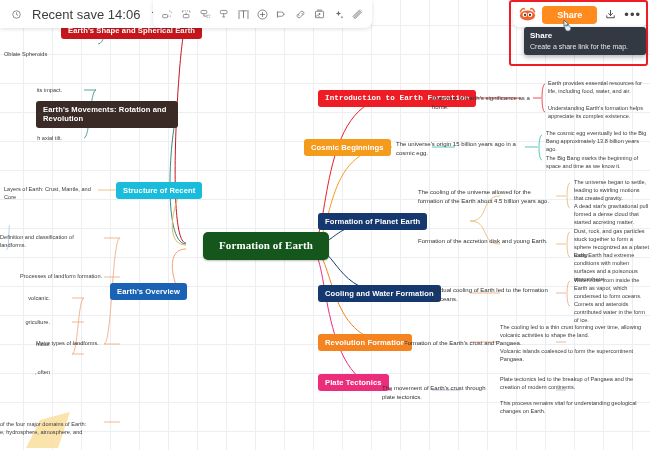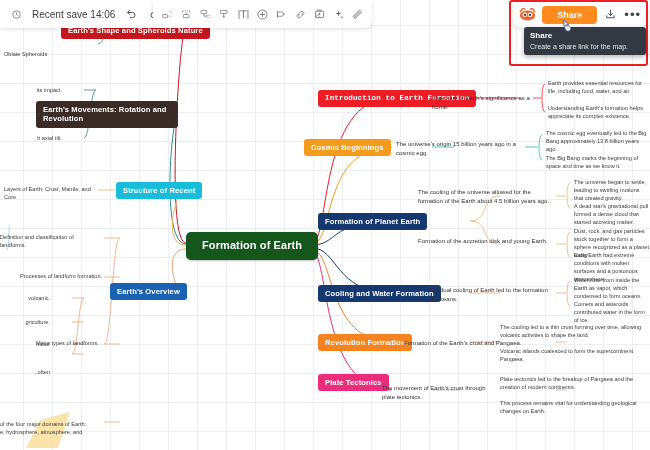--- a/index.html
+++ b/index.html
@@ -51,21 +51,21 @@
   .bar-group{
     position:absolute;top:0;height:28px;
     background:#ffffff;border-radius:0 0 7px 7px;
     box-shadow:0 1px 4px rgba(0,0,0,.13);
     display:flex;align-items:center;
     pointer-events:auto;
   }
   #bar-left{left:0;padding:0 8px;gap:7px;border-radius:0 0 7px 0;}
   #bar-center{left:153px;padding:0 6px;gap:2px;}
   #bar-right{right:4px;padding:0 5px;gap:5px;top:2px;height:25px;border-radius:6px;}
-  .save-txt{font-size:10px;color:#3d3d3d;white-space:nowrap;}
+  .save-txt{font-size:13px;color:#3d3d3d;white-space:nowrap;}
   .tb{
     width:17px;height:17px;display:flex;align-items:center;justify-content:center;
     border-radius:3px;cursor:pointer;
   }
   .tb svg{display:block;}
   .undo{font-size:12px;color:#4a4a4a;line-height:1;}
 
   
   #share-btn{
     background:#ff8a1e;color:#fff;font-size:9px;font-weight:bold;
@@ -152,23 +152,23 @@
       <path d="M84 298 C78 298 78 354 72 354" stroke="#f0a37a"></path>
       <path d="M84 344 L72 344" stroke="#f0a37a"></path>
       <path d="M84 298 L72 298" stroke="#f0a37a"></path>
       <path d="M84 322 L72 322" stroke="#f0a37a"></path>
       <path d="M84 354 L72 354" stroke="#f0a37a"></path>
       <path d="M10 225 C8 225 10 250 6 250" stroke="#a8c4e0"></path>
     </g>
     <polygon points="40,420 70,412 58,448 26,448" fill="#fadf9c" opacity="0.85"></polygon>
   </svg>
 
-  <div class="node root" style="left:186px;top:232px;">Formation of Earth</div>
-
-  <div class="node" style="left:61px;top:22px;background:#c4161c;">Earth's Shape and Spheroids Nature</div>
+  <div class="node root" style="left:203px;top:232px;font-family:Liberation Serif, serif;">Formation of Earth</div>
+
+  <div class="node" style="left:61px;top:22px;background:#c4161c;">Earth's Shape and Spherical Earth</div>
 
   <div class="node wrap" style="left:36px;top:101px;width:142px;background:#3b2b26;">Earth's Movements: Rotation and Revolution</div>
 
   <div class="node" style="left:116px;top:182px;background:#19bddb;">Structure of Recent</div>
 
   <div class="node" style="left:110px;top:283px;background:#1a62b3;">Earth's Overview</div>
 
   <div class="leaf" style="left:4px;top:50px;width:80px;">Oblate Spheroids</div>
 
   <div class="leaf" style="left:2px;top:86px;width:60px;text-align:right;">its impact.</div>

